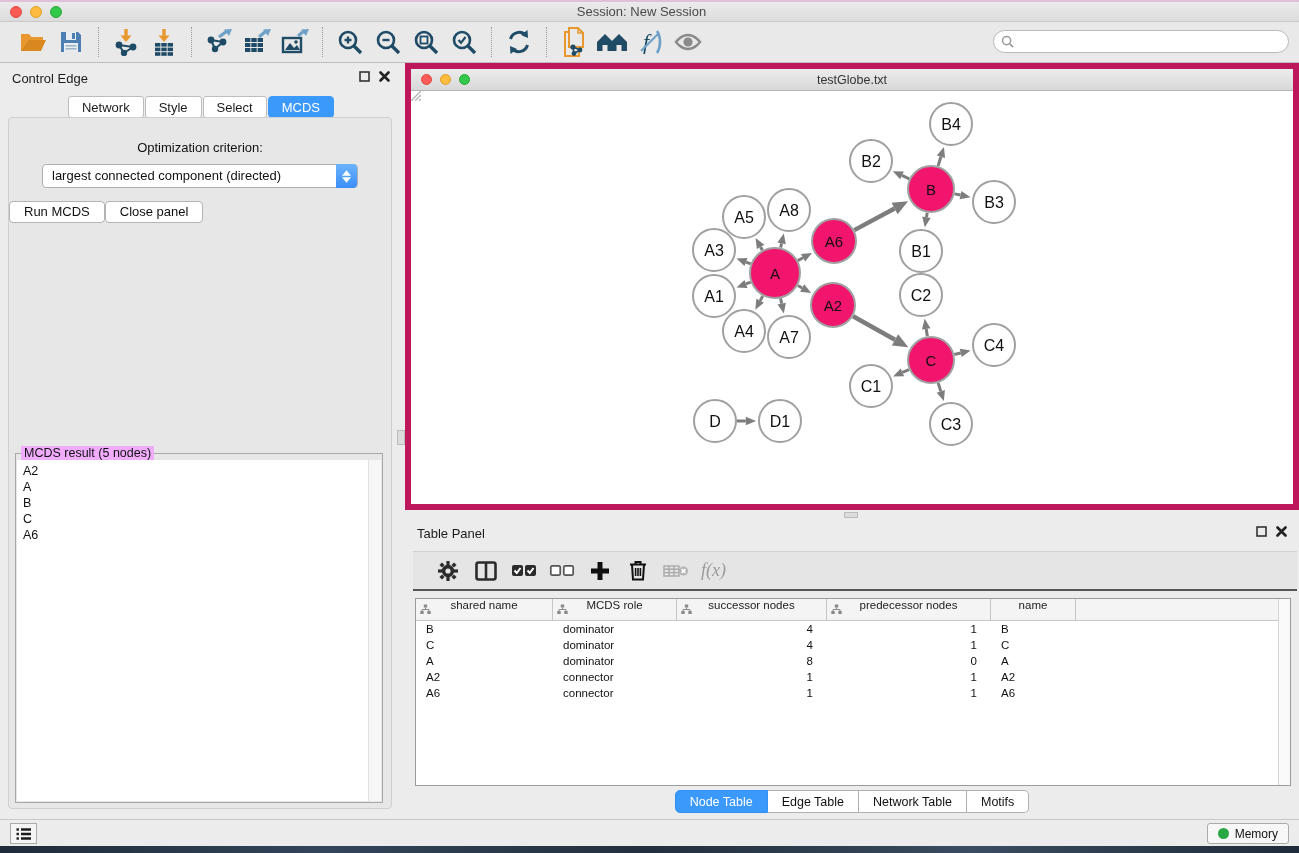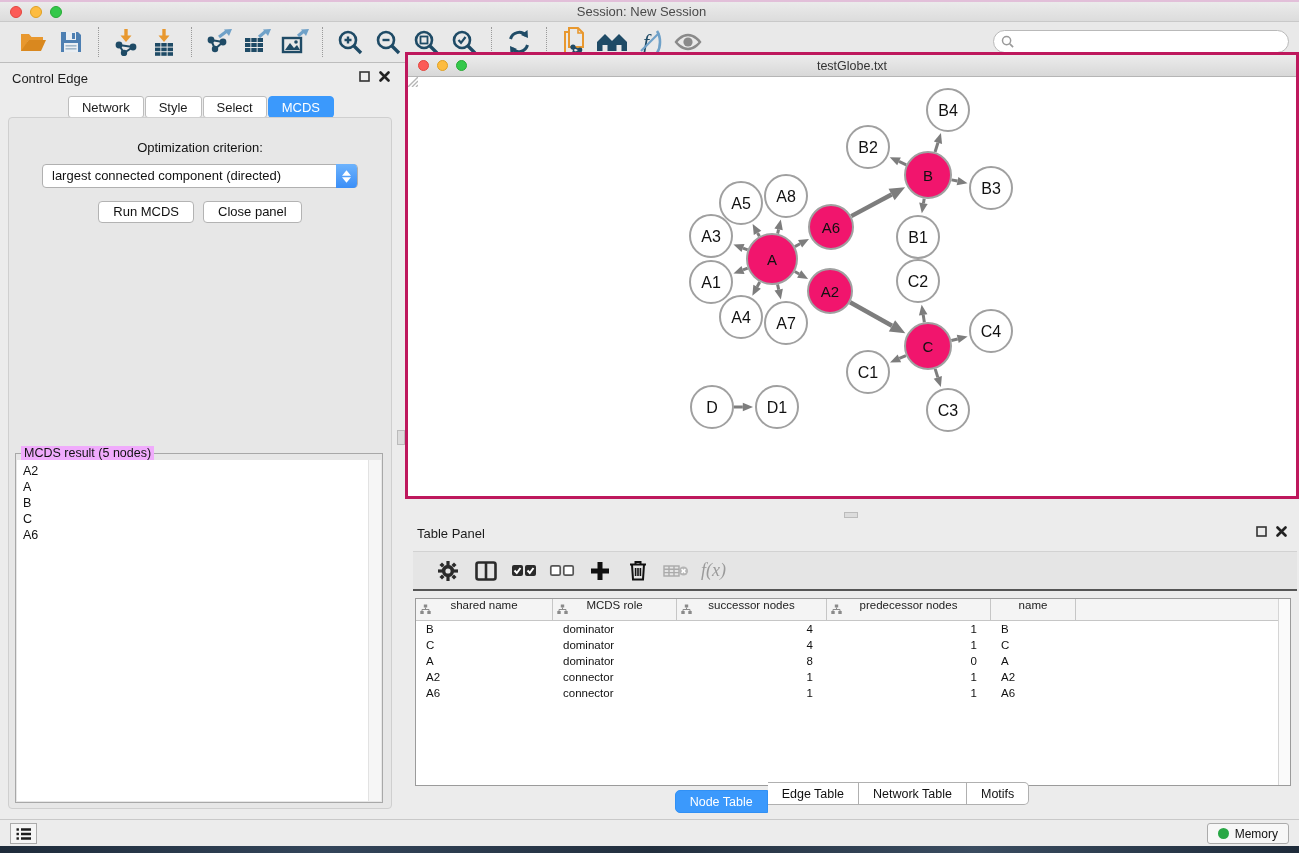--- a/index.html
+++ b/index.html
@@ -59,21 +59,21 @@
     margin:9px auto 0; width:316px; height:24px; background:#fff;
     border:1px solid #b0b0b0; border-radius:4px; position:relative;
     font-size:13px; line-height:22px; padding-left:9px; color:#111;
   }
   .criterion .stepper {
     position:absolute; right:0; top:-1px; width:21px; height:24px;
     background:linear-gradient(#6db3fd,#3a8ef7); border-radius:0 4px 4px 0;
     display:flex; flex-direction:column; align-items:center; justify-content:center; gap:1px;
   }
   .criterion .stepper svg { display:block; }
-  .btn-row { display:flex; justify-content:center; gap:9px; margin-top:13px; }
+  .btn-row { display:flex; gap:0; margin-top:13px; }
   .cp-btn {
     background:#fff; border:1px solid #b3b3b3; border-radius:4px;
     font-size:13px; padding:3px 14px; height:22px; line-height:14px; color:#111;
   }
   .result-group {
     position:absolute; left:6px; right:8px; top:335px; bottom:5px;
     border:1px solid #a8a8a8;
   }
   .result-title {
     position:absolute; top:-8px; left:5px; background:#f0abfc;
@@ -82,22 +82,22 @@
   .result-list {
     position:absolute; left:1px; right:1px; top:6px; bottom:1px; background:#fff;
     font-size:12.5px; padding:3px 0 0 6px; line-height:16px; color:#111; overflow:hidden;
   }
   .result-scroll {
     position:absolute; right:1px; top:6px; bottom:1px; width:13px;
     background:#f6f6f6; border-left:1px solid #e2e2e2;
   }
   
   .net-window {
-    position:absolute; left:405px; top:52px; width:894px; height:447px;
-    border:3px solid #be185d; background:#fff;
+    position:absolute; left:405px; top:63px; width:894px; height:447px;
+    border:6px solid #be185d; background:#fff;
   }
   .net-titlebar {
     position:relative; height:22px; background:linear-gradient(#ececec,#d8d8d8);
     border-bottom:1px solid #b5b5b5; display:flex; align-items:center;
   }
   .net-titlebar .tl { width:11px; height:11px; }
   .net-titlebar .title { position:absolute; left:0; right:0; text-align:center; font-size:12.5px; color:#333; }
   .net-canvas { position:absolute; left:0; top:22px; right:0; bottom:0; background:#fff; }
   .net-canvas svg { position:absolute; left:0; top:0; }
   .split-handle { position:absolute; background:#dcdcdc; border:1px solid #bbb; }
@@ -126,21 +126,21 @@
   .td.right { text-align:right; padding-right:14px; }
   .table-vscroll {
     position:absolute; right:0; top:0; bottom:0; width:12px;
     background:#fafafa; border-left:1px solid #d5d5d5;
   }
   .tp-tabs { position:absolute; left:0; right:0; bottom:6px; display:flex; justify-content:center; }
   .tp-tab {
     background:#fff; border:1px solid #b0b0b0; border-left:none;
     font-size:12.5px; padding:4px 14px; height:23px; color:#111;
   }
-  .tp-tab:first-child { border-left:1px solid #b0b0b0; border-radius:5px 0 0 5px;margin-top:8px; }
+  .tp-tab:first-child { border-left:1px solid #b0b0b0; border-radius:5px 0 0 5px; }
   .tp-tab:last-child { border-radius:0 5px 5px 0; }
   .tp-tab.active { background:#3b99fc; border-color:#3090f5; color:#fff; }
   
   .statusbar {
     position:absolute; left:0; top:819px; width:100%; height:27px;
     background:#ececec; border-top:1px solid #c9c9c9;
   }
   .list-btn {
     position:absolute; left:10px; top:3px; width:27px; height:21px;
     background:#f5f5f5; border:1px solid #ababab;

